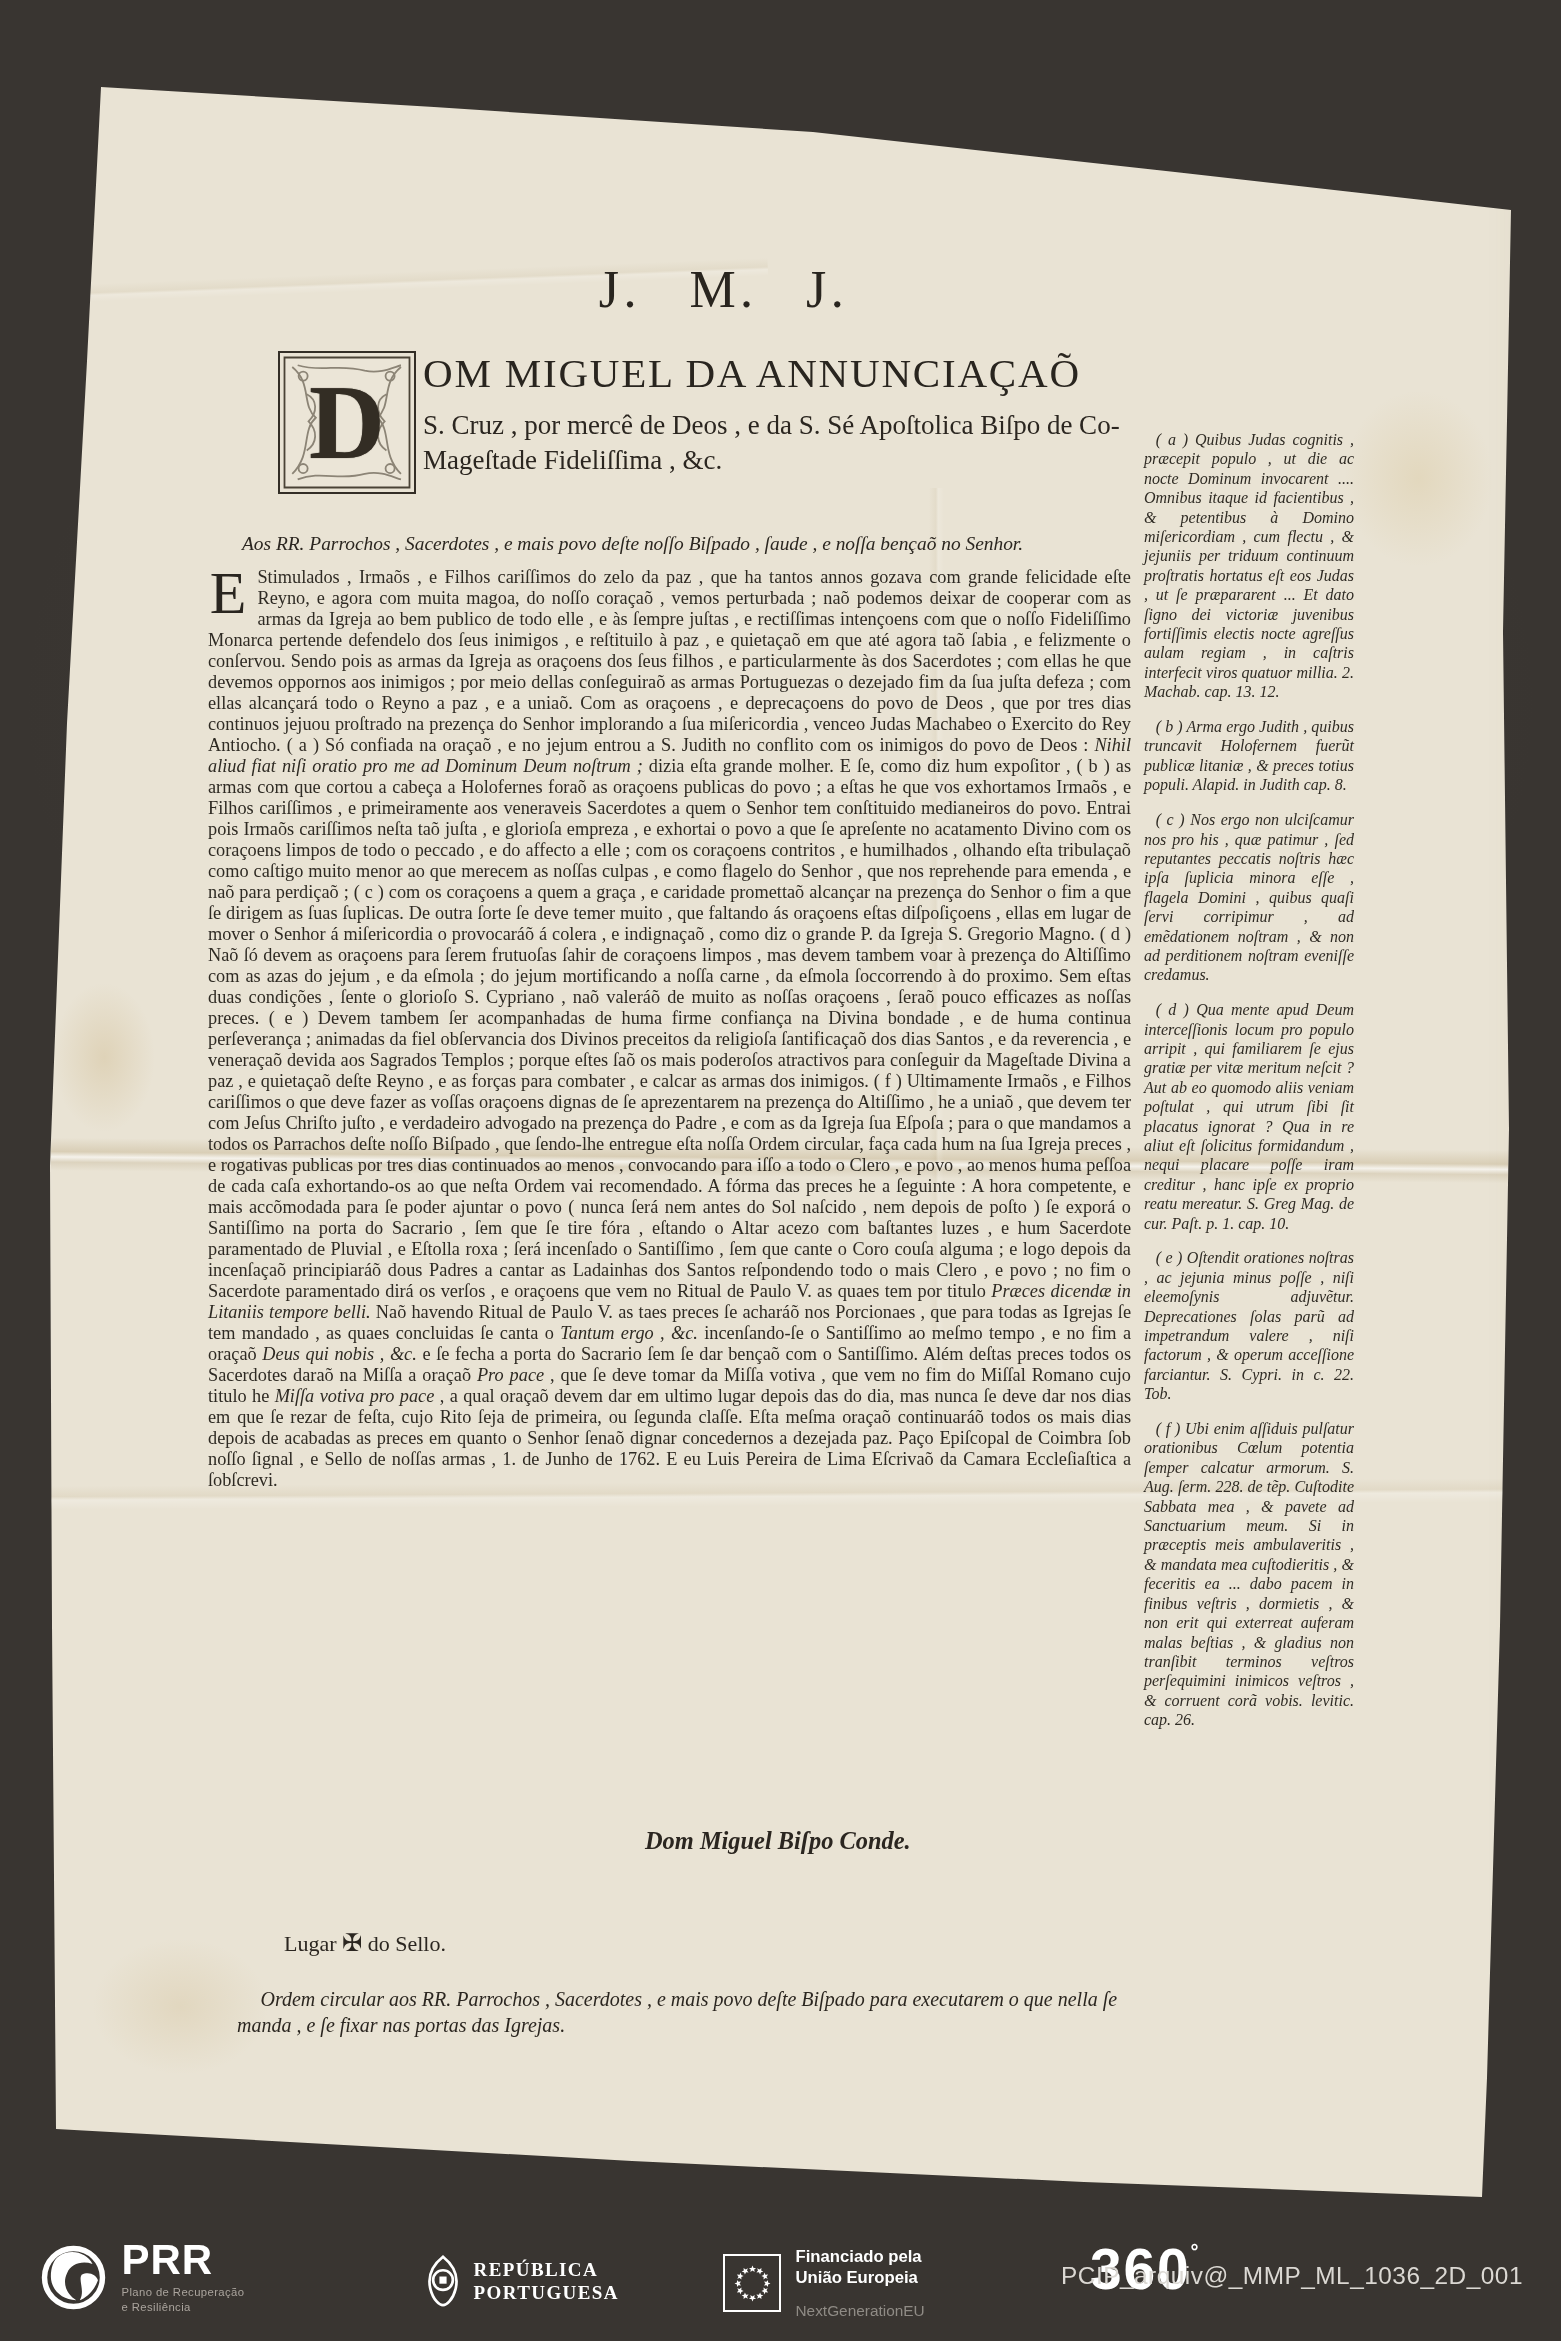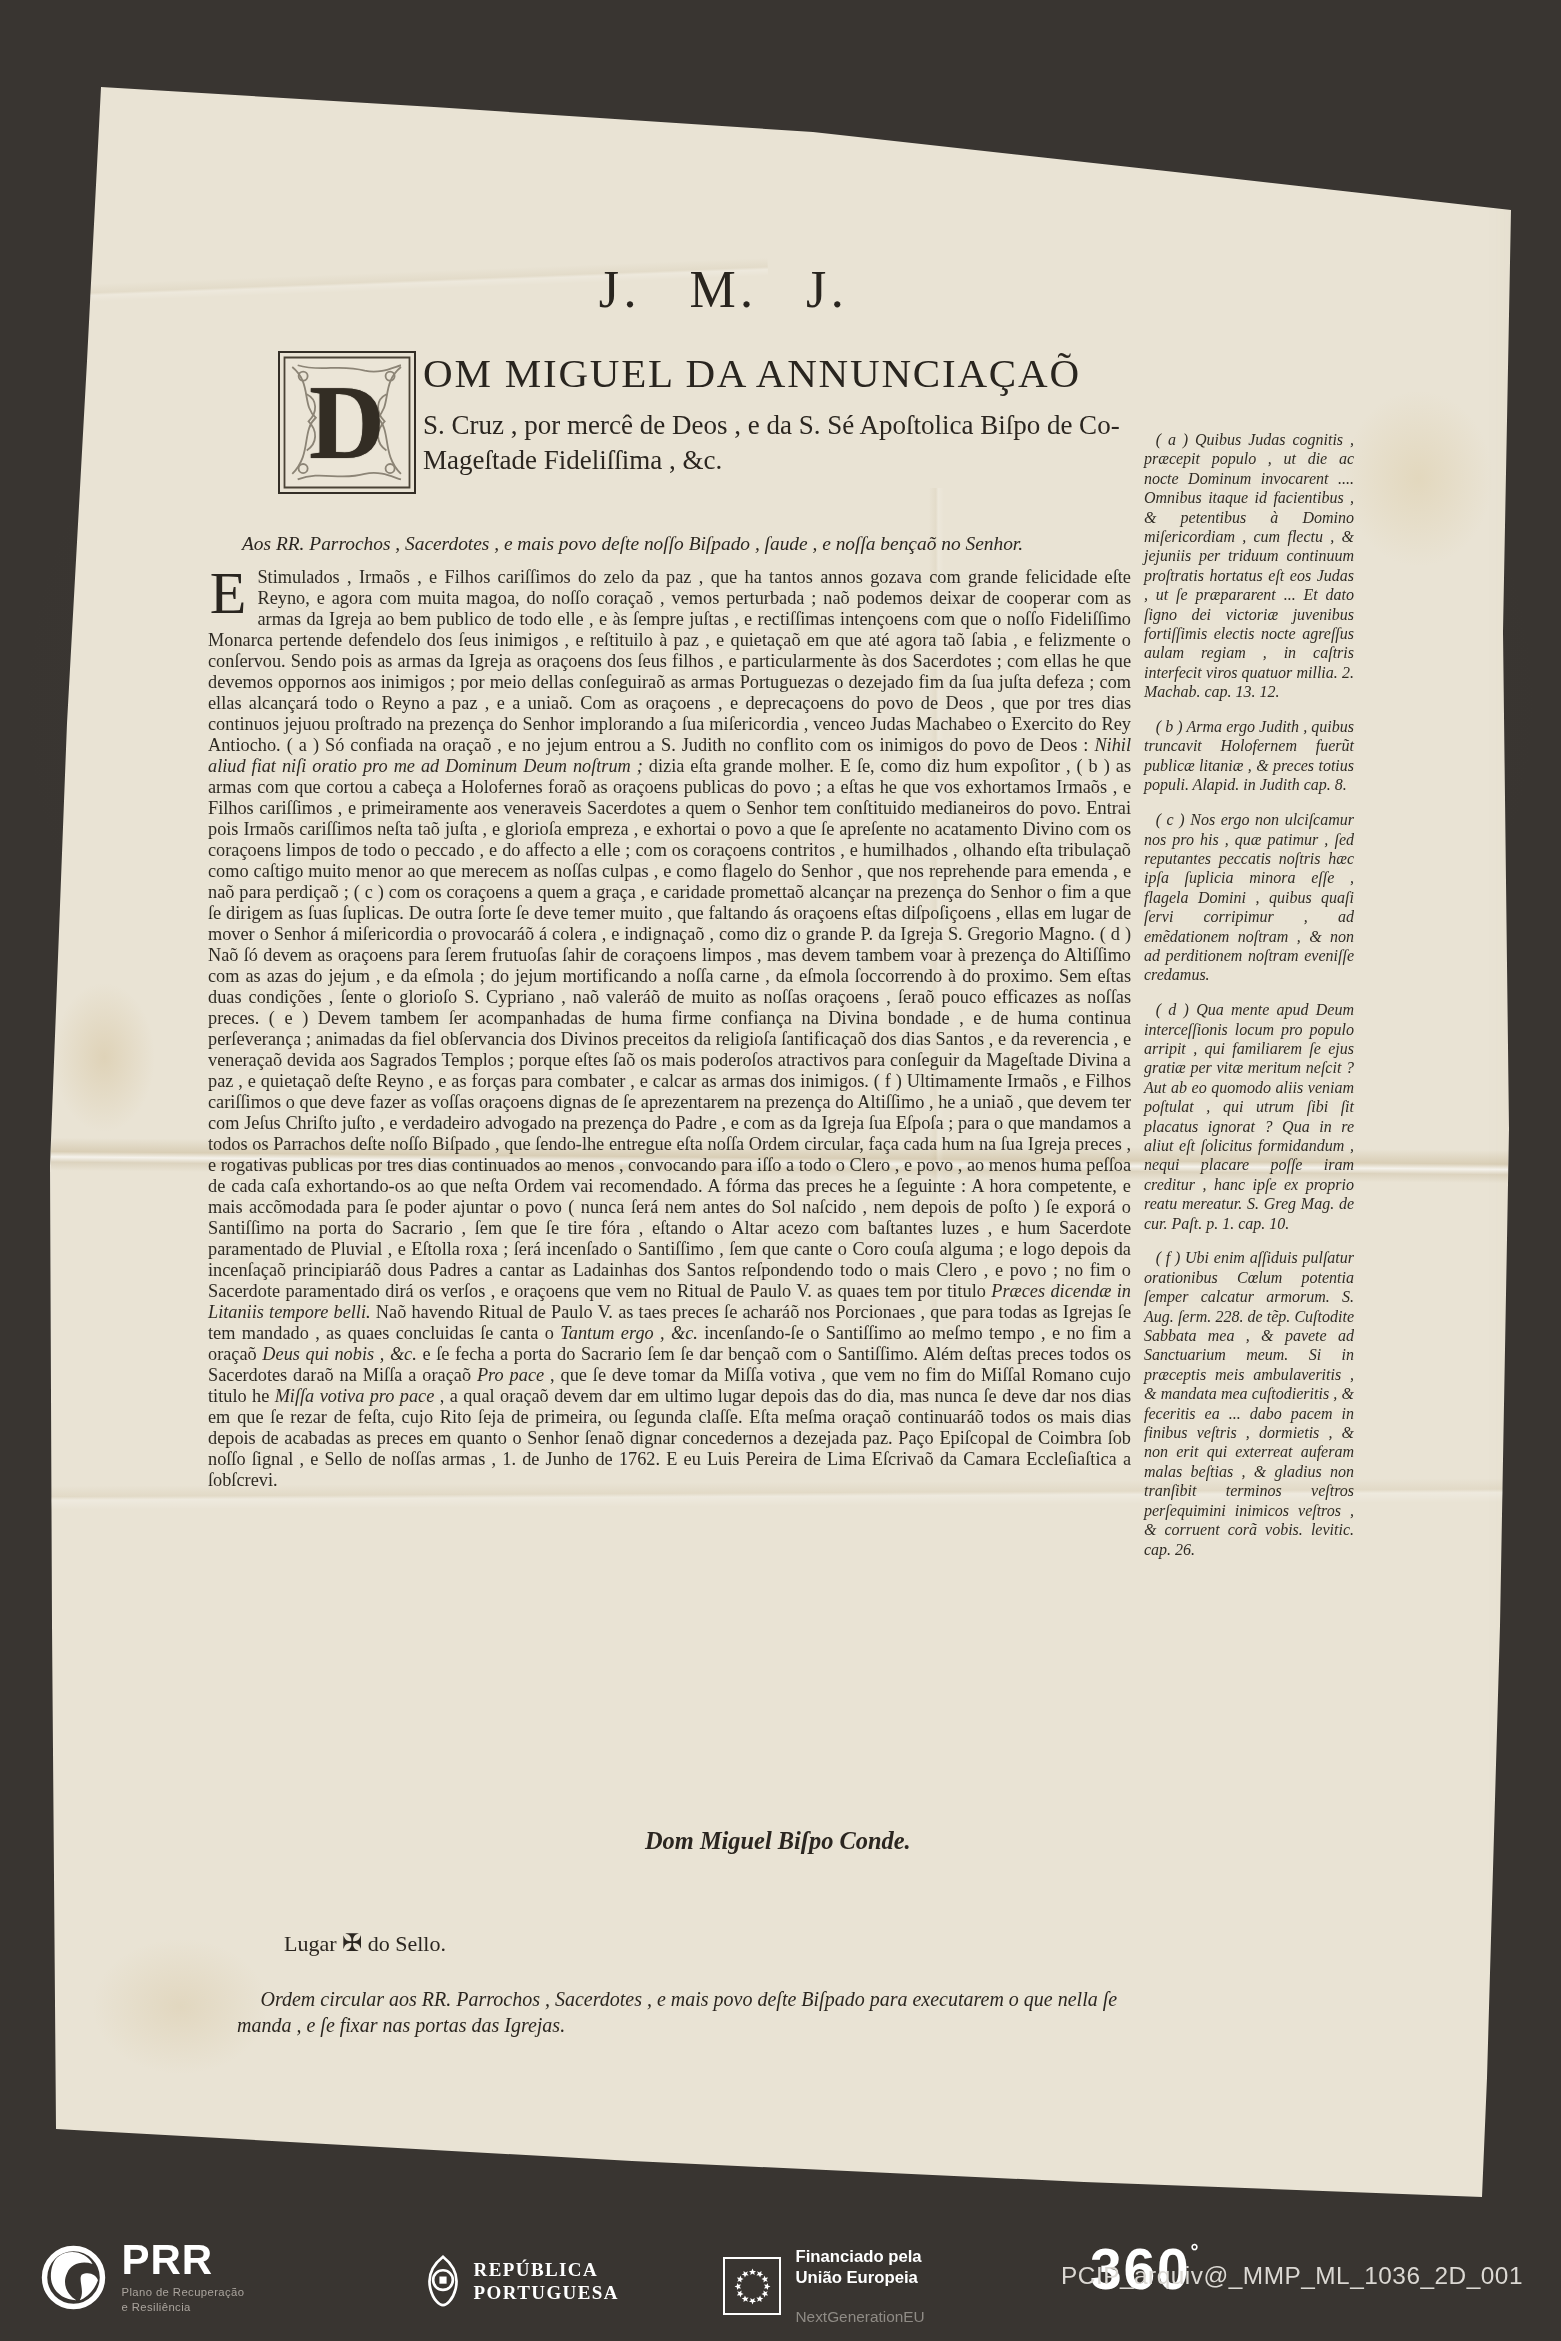--- a/index.html
+++ b/index.html
@@ -75,21 +75,21 @@
   .f-item{position:absolute;display:flex;align-items:center;color:#fff;}
   .f-prr{left:40px;top:25px;gap:14.5px;}
   .prr-text .big{font-size:42px;font-weight:bold;letter-spacing:0.9px;line-height:40px;}
   .prr-text .tag{font-size:11.3px;line-height:14.5px;color:#aaa49d;margin-top:5.4px;letter-spacing:0.4px;}
   .f-rep{left:425px;top:40px;gap:12.6px;}
   .rep-text{font-family:Liberation Serif, serif;font-size:19px;font-weight:bold;
     letter-spacing:1.4px;line-height:23.5px;}
   .f-eu{left:723px;top:31px;gap:14.5px;}
   .eu-flag{width:58px;height:58px;border:2.7px solid #fff;display:flex;align-items:center;justify-content:center;box-sizing:border-box;}
   .eu-text .l1,.eu-text .l2{font-size:16.7px;font-weight:bold;line-height:21px;}
-  .eu-text .l3{font-size:15.4px;color:#8f8b85;margin-top:20px;}
+  .eu-text .l3{font-size:15.4px;color:#8f8b85;margin-top:14px;}
   .f-360{left:1090px;top:27px;}
   .badge-360{font-size:57px;font-weight:bold;letter-spacing:1.8px;line-height:54px;}
   .badge-360 sup{font-size:20px;vertical-align:top;line-height:18px;}
   .f-file{right:38px;top:47px;font-size:24.4px;letter-spacing:0.5px;color:#dbd8d3;}
 </style>
 </head>
 <body>
 
 <div class="paper">
   <div class="crease crease-top"></div>
@@ -138,20 +138,21 @@
   <span>Lugar</span><span class="seal-cross">✠</span><span>do Sello.</span>
 </div>
 
 <div class="closing-note">Ordem circular aos RR. Parrochos , Sacerdotes , e mais povo deſte Biſpado para executarem o que nella ſe manda , e ſe fixar nas portas das Igrejas.</div>
 
 <div class="margin-notes">
     <div class="note">( a ) Quibus Judas cognitis , præcepit populo , ut die ac nocte Dominum invocarent .... Omnibus itaque id facientibus , &amp; petentibus à Domino miſericordiam , cum flectu , &amp; jejuniis per triduum continuum proſtratis hortatus eſt eos Judas , ut ſe præpararent ... Et dato ſigno dei victoriæ juvenibus fortiſſimis electis nocte agreſſus aulam regiam , in caſtris interfecit viros quatuor millia. 2. Machab. cap. 13. 12.</div>
     <div class="note">( b ) Arma ergo Judith , quibus truncavit Holofernem fuerũt publicæ litaniæ , &amp; preces totius populi. Alapid. in Judith cap. 8.</div>
     <div class="note">( c ) Nos ergo non ulciſcamur nos pro his , quæ patimur , ſed reputantes peccatis noſtris hæc ipſa ſuplicia minora eſſe , flagela Domini , quibus quaſi ſervi corripimur , ad emẽdationem noſtram , &amp; non ad perditionem noſtram eveniſſe credamus.</div>
     <div class="note">( d ) Qua mente apud Deum interceſſionis locum pro populo arripit , qui familiarem ſe ejus gratiæ per vitæ meritum neſcit ? Aut ab eo quomodo aliis veniam poſtulat , qui utrum ſibi ſit placatus ignorat ? Qua in re aliut eſt ſolicitus formidandum , nequi placare poſſe iram creditur , hanc ipſe ex proprio reatu mereatur. S. Greg Mag. de cur. Paſt. p. 1. cap. 10.</div>
+    <div class="note">( e ) Oſtendit orationes noſtras , ac jejunia minus poſſe , niſi eleemoſynis adjuvẽtur. Deprecationes ſolas parũ ad impetrandum valere , niſi factorum , &amp; operum acceſſione farciantur. S. Cypri. in c. 22. Tob.</div>
     <div class="note">( f ) Ubi enim aſſiduis pulſatur orationibus Cœlum potentia ſemper calcatur armorum. S. Aug. ſerm. 228. de tẽp. Cuſtodite Sabbata mea , &amp; pavete ad Sanctuarium meum. Si in præceptis meis ambulaveritis , &amp; mandata mea cuſtodieritis , &amp; feceritis ea ... dabo pacem in finibus veſtris , dormietis , &amp; non erit qui exterreat auferam malas beſtias , &amp; gladius non tranſibit terminos veſtros perſequimini inimicos veſtros , &amp; corruent corã vobis. levitic. cap. 26.</div>
   </div>
 
 <div class="footer">
 
   <div class="f-item f-prr">
     <svg width="67" height="67" viewBox="0 0 74 74" xmlns="http://www.w3.org/2000/svg">
       <circle cx="37" cy="37" r="32" fill="none" stroke="#fff" stroke-width="6"></circle>
       <path d="M20,14 C34,4 52,10 58,22 C46,18 34,22 30,32 C24,44 30,56 40,62 C24,62 12,50 12,36 C12,26 15,18 20,14 Z" fill="#fff"></path>
       <path d="M46,34 C54,30 62,34 64,40 C60,52 50,60 44,62 C50,52 42,40 46,34 Z" fill="#fff"></path>

